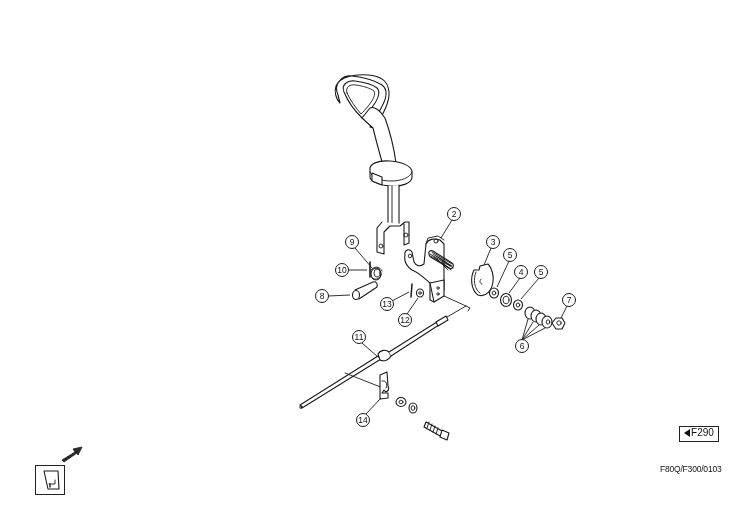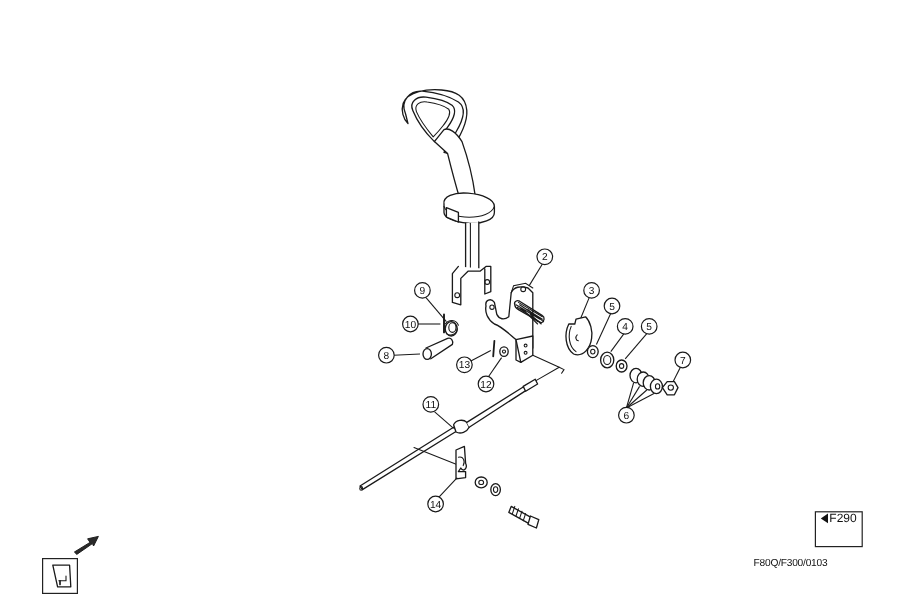--- a/index.html
+++ b/index.html
@@ -4,22 +4,22 @@
 <style>
   html, body { margin: 0; padding: 0; background: #ffffff; }
   body { width: 750px; height: 508px; position: relative; overflow: hidden; font-family: "Liberation Sans", sans-serif; }
   #diagram { position: absolute; left: 0; top: 0; width: 750px; height: 508px; }
   .part { fill: #ffffff; stroke: #1a1a1a; stroke-width: 1.1; stroke-linejoin: round; stroke-linecap: round; }
   .thin { fill: none; stroke: #1a1a1a; stroke-width: 0.9; stroke-linecap: round; }
   .dark { fill: #2a2a2a; stroke: #1a1a1a; stroke-width: 0.8; }
   .leader { fill: none; stroke: #1a1a1a; stroke-width: 0.9; }
   .callout-circle { fill: #ffffff; stroke: #1a1a1a; stroke-width: 1; }
   .callout-text { font-family: "Liberation Sans", sans-serif; font-size: 8.5px; fill: #111; text-anchor: middle; dominant-baseline: central; }
-  .ref-box { position: absolute; left: 679px; top: 426px; width: 40px; height: 30px; border: 1px solid #222; box-sizing: border-box; font-size: 10px; line-height: 12px; color: #111; text-align: center; }
-  .ref-code { position: absolute; left: 628px; top: 464px; font-size: 8.5px; color: #111; letter-spacing: -0.2px; }
+  .ref-box { position: absolute; left: 679px; top: 426px; width: 40px; height: 16px; border: 1px solid #222; box-sizing: border-box; font-size: 10px; line-height: 12px; color: #111; text-align: center; }
+  .ref-code { position: absolute; left: 660px; top: 464px; font-size: 8.5px; color: #111; letter-spacing: -0.2px; }
   .arrow-tri { display: inline-block; width: 0; height: 0; border-top: 4px solid transparent; border-bottom: 4px solid transparent; border-right: 6px solid #111; vertical-align: -1px; margin-right: 1px; }
   .seat-box { position: absolute; left: 35px; top: 465px; width: 30px; height: 30px; border: 1px solid #222; box-sizing: border-box; }
 </style>
 </head>
 <body>
 
 <svg id="diagram" viewBox="0 0 750 508" xmlns="http://www.w3.org/2000/svg">
 
   <g>
 

